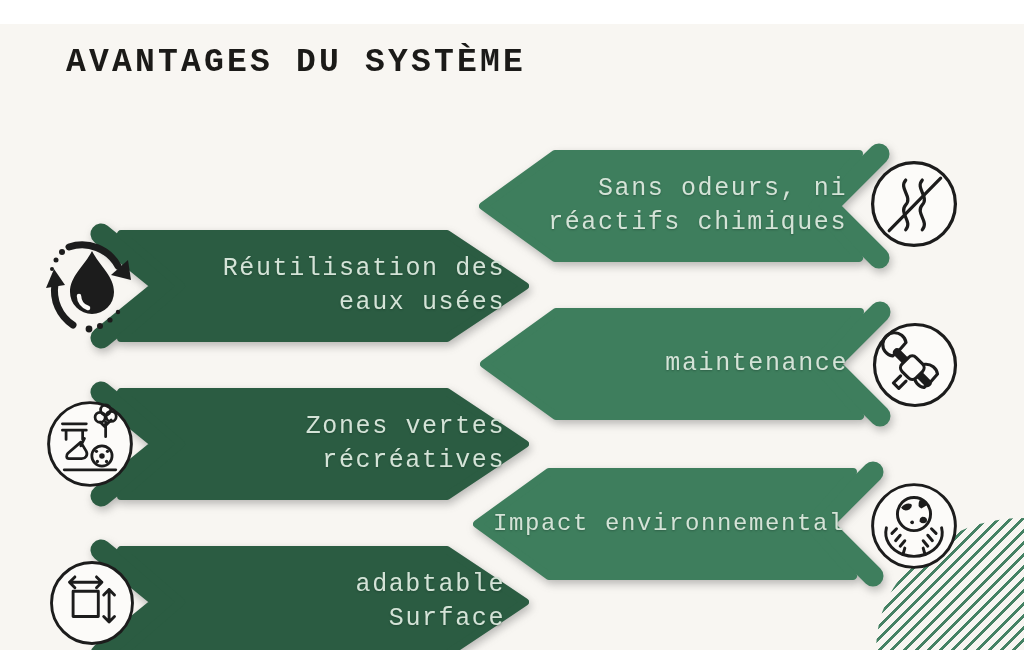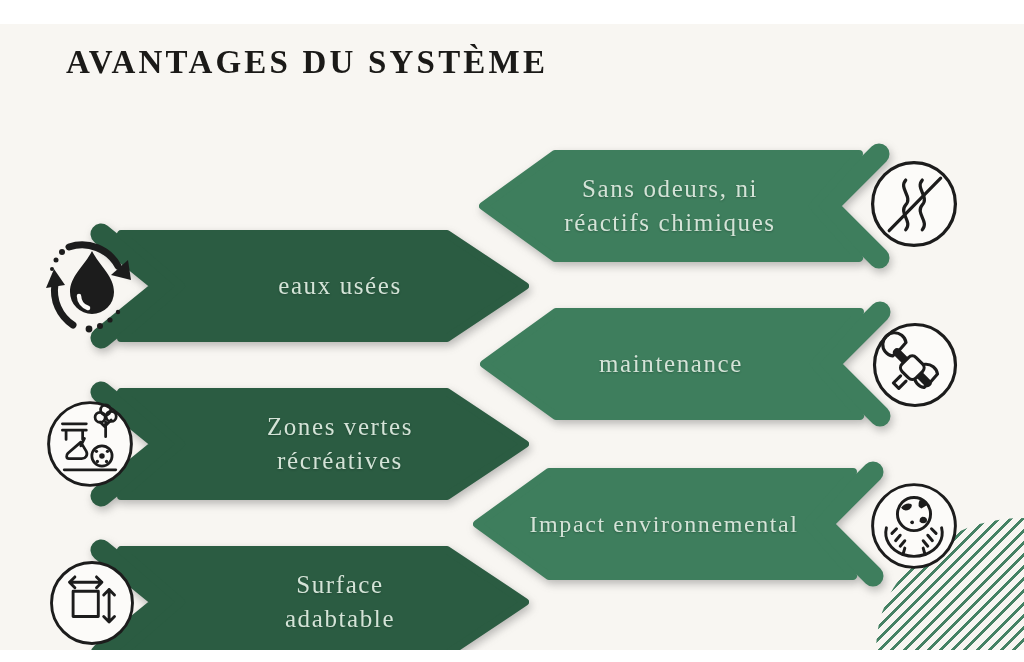--- a/index.html
+++ b/index.html
@@ -1,28 +1,28 @@
 <!DOCTYPE html>
 <html><head>
 <meta charset="utf-8">
 <style>
   html,body{margin:0;padding:0;background:#ffffff;}
   .page{position:relative;width:1024px;height:662px;background:#ffffff;overflow:hidden;
-        font-family:Liberation Serif, serif;}
+        font-family:Liberation Mono, monospace;}
   .slide{position:absolute;left:0;top:24px;width:1024px;height:626px;background:#f8f6f2;overflow:hidden;}
   .title{position:absolute;left:66px;top:20px;margin:0;font-size:33px;font-weight:700;
          letter-spacing:3.2px;color:#1b1a18;}
   .banner{position:absolute;}
   .banner svg.shape{position:absolute;left:0;top:0;overflow:visible;
          filter:drop-shadow(2px 4px 4px rgba(70,70,70,.35));}
   .band-dark,.body-dark{fill:#2b5c42;stroke:#2b5c42;}
   .band-light,.body-light{fill:#3e7e5d;stroke:#3e7e5d;}
   .band-dark,.band-light{fill:none;stroke-width:21;stroke-linecap:round;stroke-linejoin:round;}
   .body-dark,.body-light{stroke-width:8;stroke-linejoin:round;}
-  .btext{position:absolute;display:flex;flex-direction:column;align-items:center;justify-content:center;
+  .btext{position:absolute;display:flex;flex-direction:column;align-items:flex-end;justify-content:center;
          text-align:center;color:#d4e3d7;font-size:25px;letter-spacing:1.6px;line-height:1.35;
          text-shadow:0 1px 2px rgba(15,40,28,.35);}
   .icon{position:absolute;}
   .icon svg{width:100%;height:100%;overflow:visible;}
   .ic{stroke:#1c1c1c;fill:none;stroke-width:3.2;stroke-linecap:round;stroke-linejoin:round;}
   .icf{fill:#1c1c1c;stroke:none;}
   .icbg{fill:#fcfbf9;}
   .stripes{position:absolute;right:0;bottom:0;width:148px;height:132px;
          background:repeating-linear-gradient(135deg,#458264 0 2.8px,rgba(0,0,0,0) 2.8px 8.6px);
          clip-path:ellipse(148px 132px at 100% 100%);}
@@ -100,20 +100,21 @@
       </svg>
     </div>
   </div>
 
   <div class="banner" style="left:95px;top:196px;width:440px;height:132px">
     <svg class="shape" width="440" height="132" viewBox="0 0 440 132">
       <path class="band-dark" d="M6 14 L70 66 L6 118"></path>
       <polygon class="body-dark" points="26,14 352,14 430,66 352,118 26,118 86,66"></polygon>
     </svg>
     <div class="btext" style="left:80px;top:16px;width:330px;height:100px">
+      <span>Réutilisation des</span>
       <span>eaux usées</span>
     </div>
     <div class="icon" style="left:-53px;top:16px;width:100px;height:100px">
       <svg viewBox="0 0 100 100">
         <path class="icf" d="M50 15 C57 29 72 40 72 56 A22 22 0 1 1 28 56 C28 40 43 29 50 15 Z"></path>
         <path d="M37 60 a13 13 0 0 0 9 12" stroke="#fcfbf9" stroke-width="4.5" fill="none" stroke-linecap="round"></path>
         <path class="ic" d="M27 11 A41 41 0 0 1 76 30" style="stroke-width:7"></path>
         <polygon class="icf" points="86,24 89,44 69,39"></polygon>
         <path class="ic" d="M31 89 A41 41 0 0 1 13 48" style="stroke-width:7"></path>
         <polygon class="icf" points="4,52 23,49 12,33"></polygon>
@@ -156,22 +157,22 @@
       </svg>
     </div>
   </div>
 
   <div class="banner" style="left:95px;top:512px;width:440px;height:132px">
     <svg class="shape" width="440" height="132" viewBox="0 0 440 132">
       <path class="band-dark" d="M6 14 L70 66 L6 118"></path>
       <polygon class="body-dark" points="26,14 352,14 430,66 352,118 26,118 86,66"></polygon>
     </svg>
     <div class="btext" style="left:80px;top:16px;width:330px;height:100px">
+      <span>adabtable</span>
       <span>Surface</span>
-      <span>adabtable</span>
     </div>
     <div class="icon" style="left:-48px;top:22px;width:90px;height:90px">
       <svg viewBox="0 0 100 100">
         <circle class="ic icbg" cx="50" cy="50" r="45"></circle>
         <rect class="ic" x="29" y="37" width="28" height="28"></rect>
         <path class="ic" d="M25 27 L61 27 M31 21 L25 27 L31 33 M55 21 L61 27 L55 33"></path>
         <path class="ic" d="M69 35 L69 71 M63 41 L69 35 L75 41 M63 65 L69 71 L75 65"></path>
       </svg>
     </div>
   </div>

